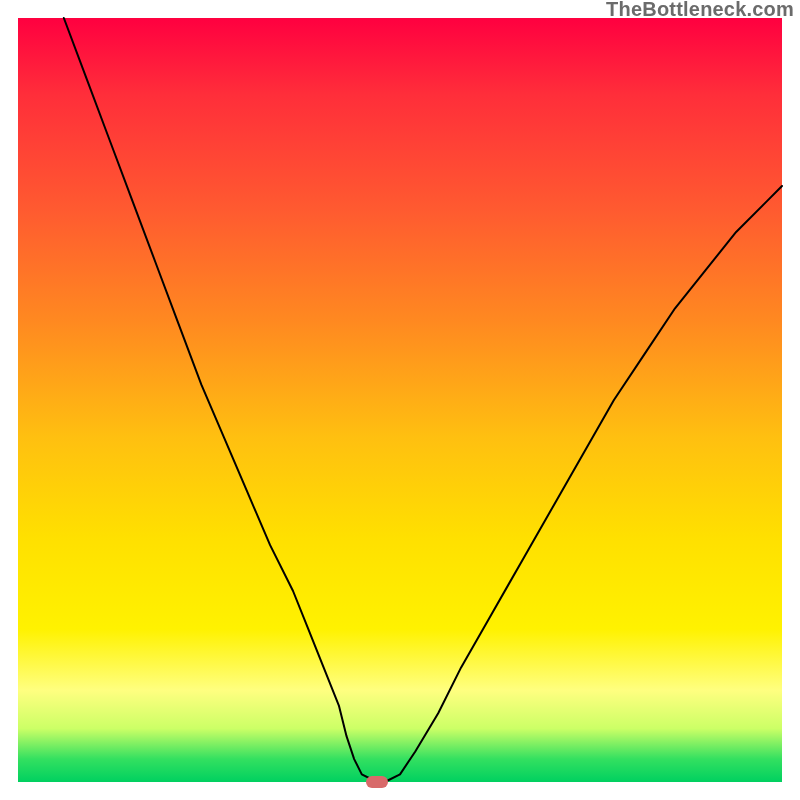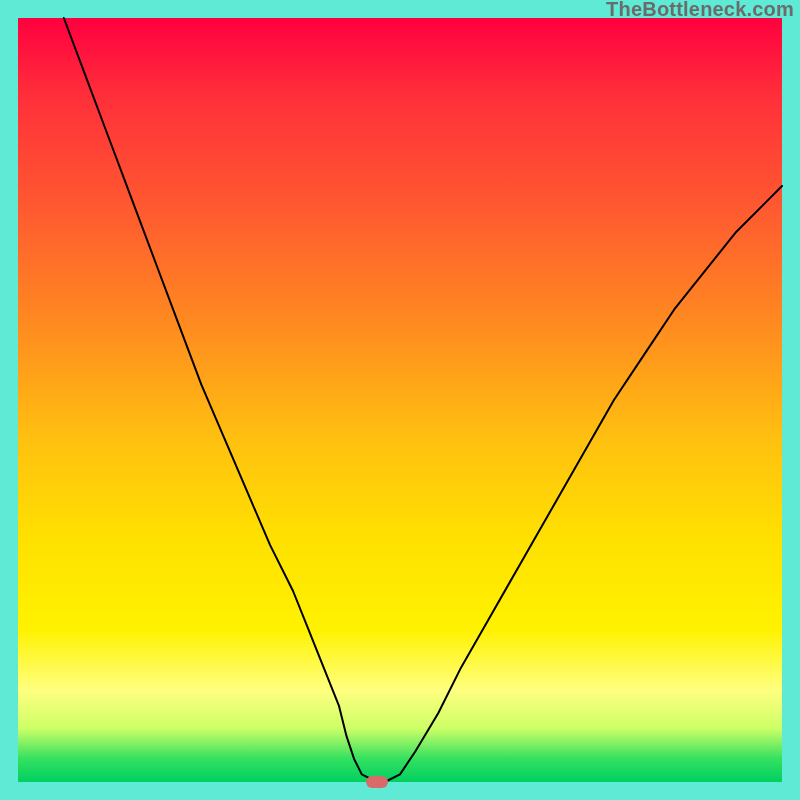--- a/index.html
+++ b/index.html
@@ -7,21 +7,21 @@
     padding: 0;
     width: 800px;
     height: 800px;
     overflow: hidden;
     background: #000;
   }
   .chart-wrap {
     position: relative;
     width: 800px;
     height: 800px;
-    background: #5eead4;
+    background: #ffffff;
   }
   .plot-area {
     position: absolute;
     left: 18px;
     top: 18px;
     width: 764px;
     height: 764px;
     
     background: linear-gradient(
       to bottom,

